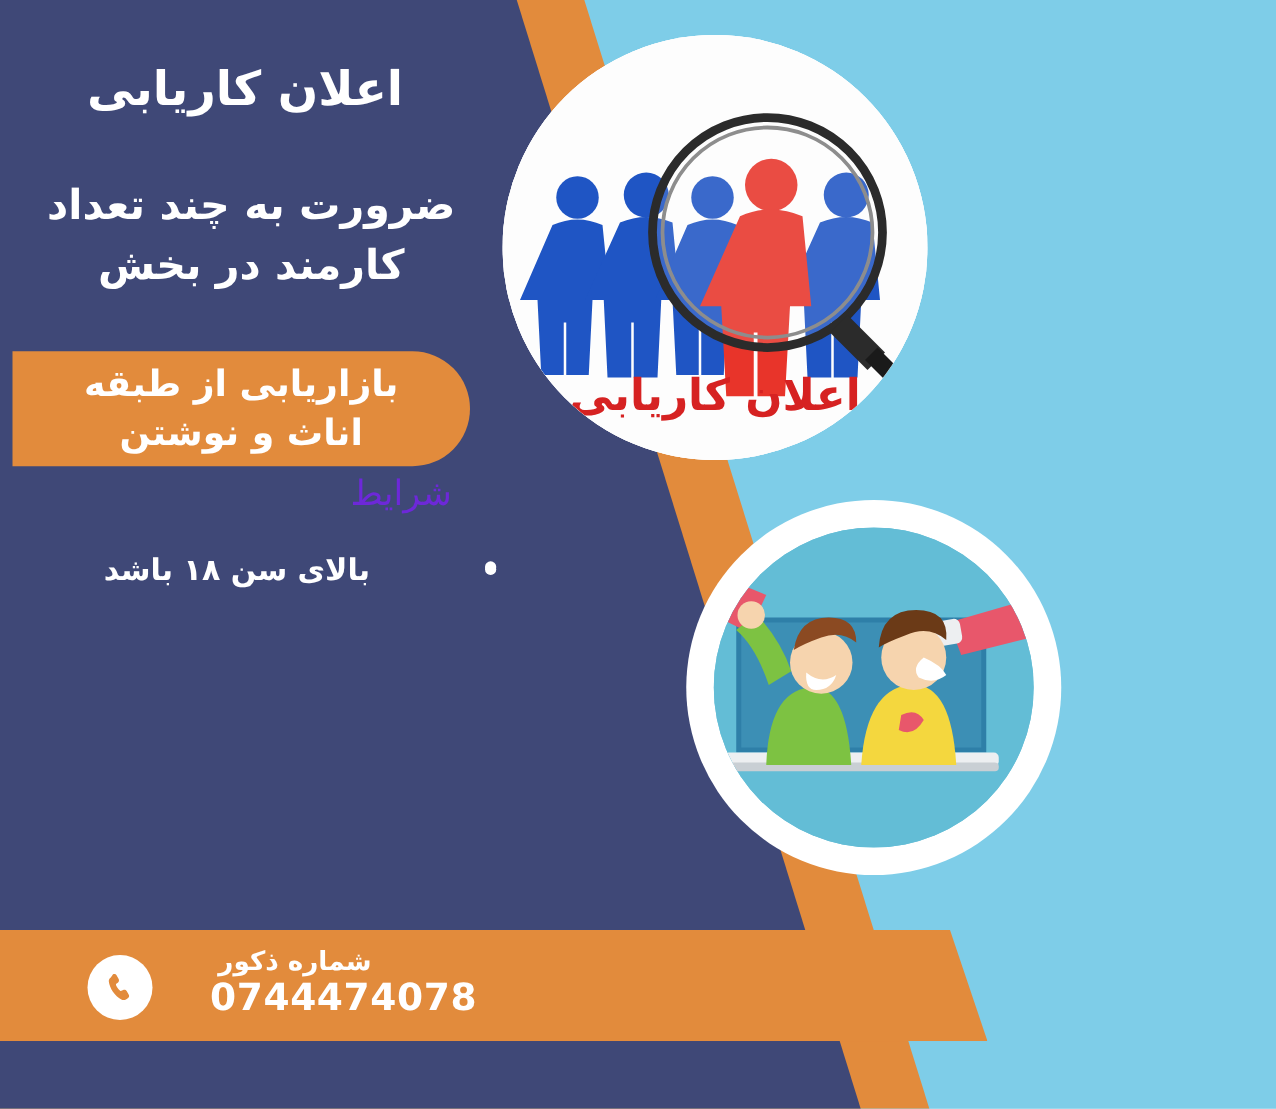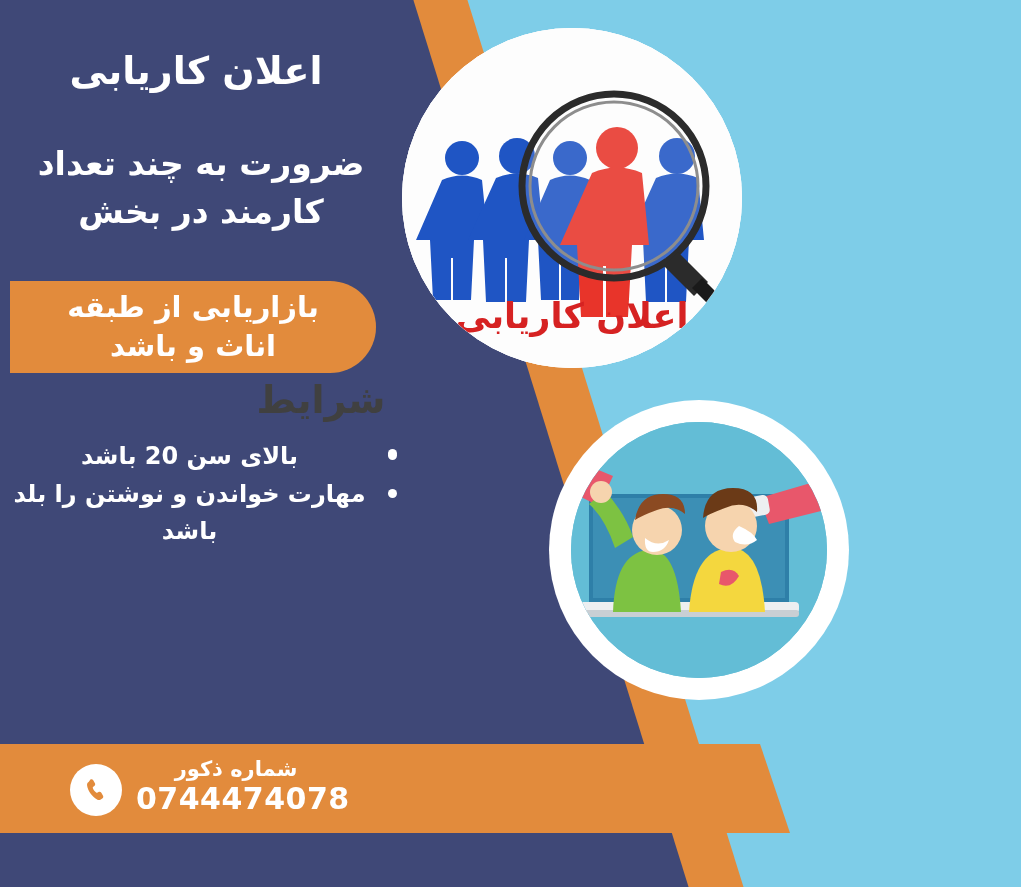--- a/index.html
+++ b/index.html
@@ -79,20 +79,21 @@
     line-height: 1.25;
     letter-spacing: 0px;
   }
   .contact-number {
     font-size: 30px;
     font-weight: bold;
     line-height: 1.15;
     direction: ltr;
     unicode-bidi: embed;
     letter-spacing: 0.5px;
+    margin-left: 32px;
   }
 
   
   .headline {
     position: absolute;
     right: 655px;   
     top: 48px;
     width: 340px;
     text-align: center;
     color: #ffffff;
@@ -134,23 +135,23 @@
     text-align: center;
     direction: rtl;
     padding: 0 14px;
   }
   .conditions-title {
     position: absolute;
     right: 625px;
     top: 378px;
     width: 150px;
     text-align: center;
-    color: #404040;
-    font-size: 38px;
-    font-weight: bold;
+    color: #6d28d9;
+    font-size: 28px;
+    font-weight: normal;
     direction: rtl;
   }
   .conditions-list {
     position: absolute;
     right: 620px;
     top: 436px;
     width: 395px;
     margin: 0;
     padding: 0;
     list-style: none;
@@ -311,33 +312,29 @@
   <div class="headline">اعلان کاریابی</div>
 
   <div class="subhead">
     <div>ضرورت به چند تعداد</div>
     <div>کارمند در بخش</div>
   </div>
 
   <div class="pill">
     <div class="pill-text">
       <div>بازاریابی از طبقه</div>
-      <div>اناث و باشد</div>
+      <div>اناث و نوشتن</div>
     </div>
   </div>
 
   <div class="conditions-title">شرایط</div>
 
   <ul class="conditions-list">
     <li>
       <span class="dot"></span>
     </li>
     <li>
       <span class="dot"></span>
-      <span>بالای سن 20 باشد</span>
-    </li>
-    <li>
-      <span class="dot"></span>
-      <span>مهارت خواندن و نوشتن را بلد باشد</span>
+      <span>بالای سن ۱۸ باشد</span>
     </li>
   </ul>
 
 </div>
 
 </body></html>

